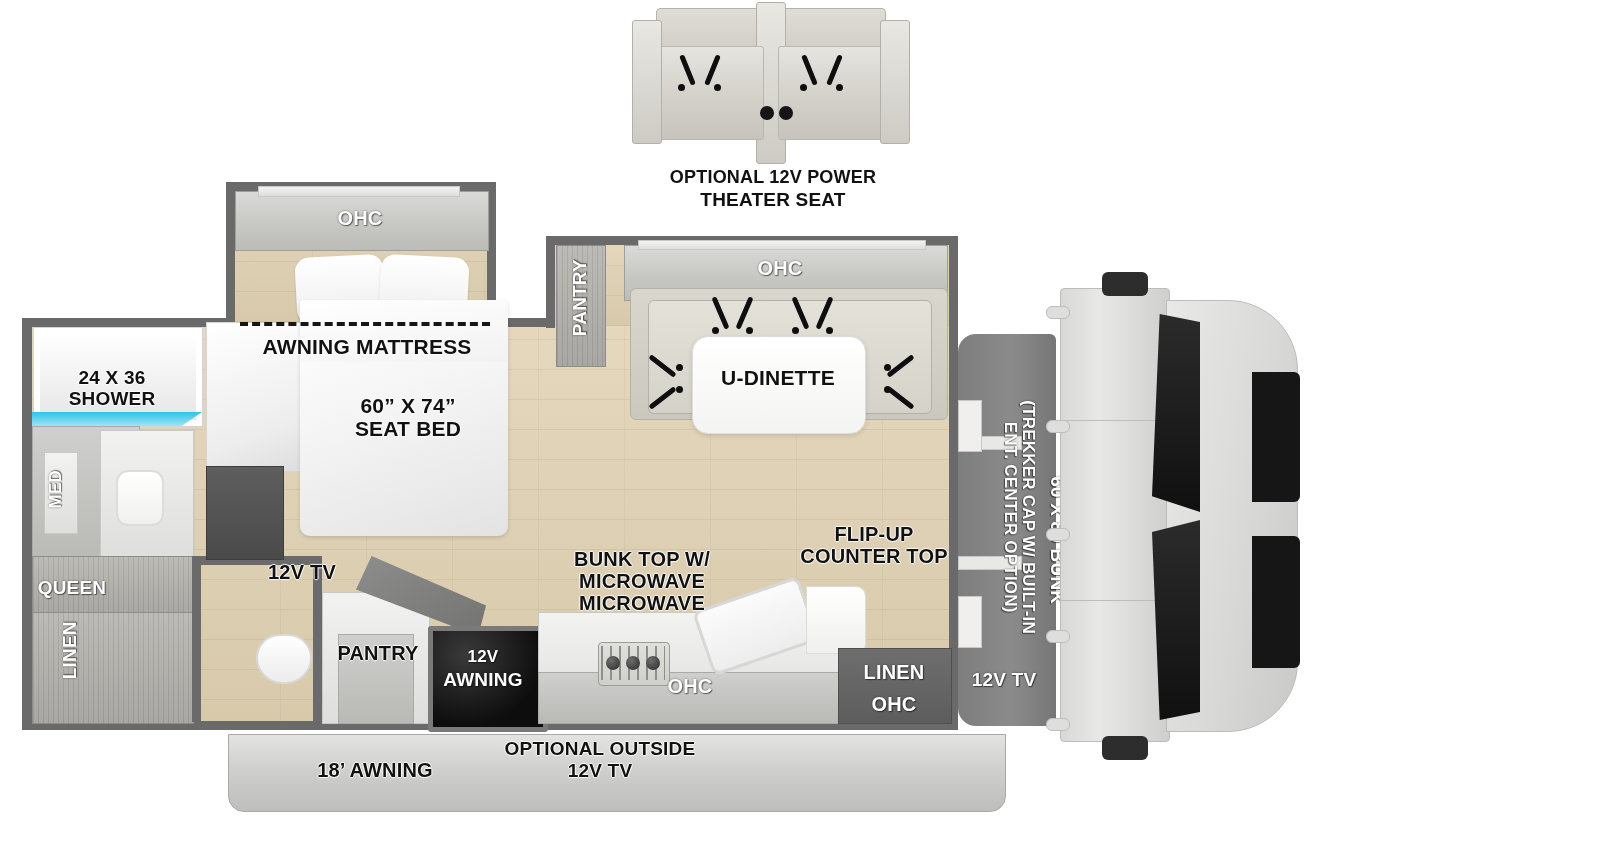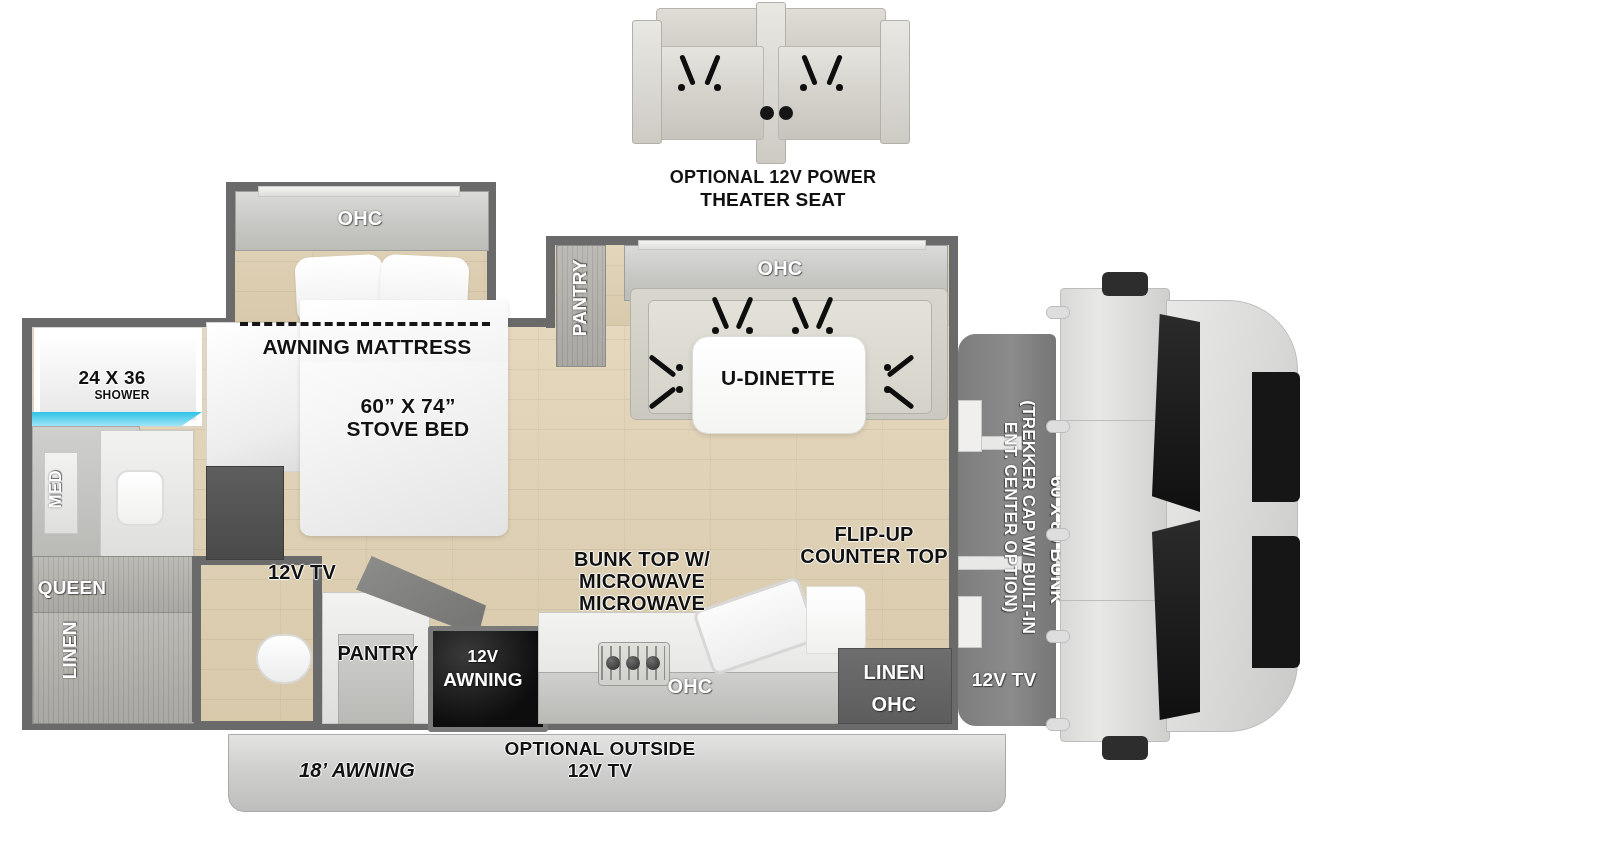--- a/index.html
+++ b/index.html
@@ -290,21 +290,21 @@
 
   <div class="wall" style="left:22px;  top:318px; width:10px; height:412px;"></div>
 
   <div class="wall" style="left:22px;  top:721px; width:935px; height:9px;"></div>
 
   <div class="wall" style="left:949px; top:318px; width:9px;  height:412px;"></div>
 
   <div class="shower-pan" style="left:34px; top:328px; width:156px; height:86px;"></div>
   <div class="shower-lip" style="left:32px; top:412px; width:170px; height:14px; clip-path: polygon(0 0, 100% 0, 88% 100%, 0 100%);"></div>
   <div class="lbl lbl-k" style="left:34px; top:368px; width:156px; font-size:19px;">24 X 36</div>
-  <div class="lbl lbl-k" style="left:44px; top:389px; width:156px; font-size:12px;">SHOWER</div>
+  <div class="lbl lbl-k" style="left:34px; top:389px; width:156px; font-size:19px;">SHOWER</div>
 
   <div class="panel-d" style="left:32px; top:426px; width:106px; height:134px;"></div>
   <div class="panel" style="left:44px; top:452px; width:32px; height:80px;"></div>
   <div class="lbl lbl-w rot-ccw" style="left:22px; top:480px; width:68px; font-size:17px;">MED</div>
 
   <div class="panel" style="left:100px; top:430px; width:92px; height:128px;"></div>
   <div class="lav" style="left:116px; top:470px; width:44px; height:52px;"></div>
 
   <div class="wood-cab" style="left:32px; top:556px; width:160px; height:58px;"></div>
   <div class="wood-cab" style="left:32px; top:612px; width:160px; height:110px;"></div>
@@ -330,21 +330,21 @@
         background:linear-gradient(180deg,#5e5e5e 0%, #4a4a4a 100%); border-color:#3d3d3d;"></div>
 
   <div class="bed-duvet" style="left:300px; top:300px; width:208px; height:236px;"></div>
   <div class="abs" style="left:300px; top:300px; width:208px; height:62px;
         background:linear-gradient(170deg,#ffffff 0%, #f2f2f2 100%); border-radius:4px;"></div>
 
   <div class="dash-line" style="left:240px; top:322px; width:250px;"></div>
 
   <div class="lbl lbl-k" style="left:252px; top:336px; width:230px; font-size:21px;">AWNING MATTRESS</div>
   <div class="lbl lbl-k" style="left:318px; top:395px; width:180px; font-size:21px;">60” X 74”</div>
-  <div class="lbl lbl-k" style="left:318px; top:418px; width:180px; font-size:21px;">STOVE BED</div>
+  <div class="lbl lbl-k" style="left:318px; top:418px; width:180px; font-size:21px;">SEAT BED</div>
 
   <div class="lbl lbl-k" style="left:232px; top:562px; width:140px; font-size:20px;">12V TV</div>
 
   <div class="wood-cab" style="left:556px; top:245px; width:48px; height:120px;"></div>
   <div class="lbl lbl-w rot-ccw" style="left:544px; top:290px; width:72px; font-size:19px;">PANTRY</div>
 
   <div class="ohc-box" style="left:624px; top:245px; width:322px; height:54px;"></div>
   <div class="panel" style="left:638px; top:240px; width:286px; height:8px;"></div>
   <div class="lbl lbl-w" style="left:720px; top:258px; width:120px; font-size:20px;">OHC</div>
 
@@ -439,17 +439,17 @@
         clip-path: polygon(16% 0, 100% 4%, 100% 100%, 0 92%);"></div>
   <div class="window-black" style="left:1152px; top:520px; width:48px; height:200px;
         clip-path: polygon(0 6%, 100% 0, 100% 96%, 16% 100%);"></div>
   <div class="abs" style="left:1252px; top:372px; width:48px; height:130px; background:#161616; border-radius:0 6px 6px 0;"></div>
   <div class="abs" style="left:1252px; top:536px; width:48px; height:132px; background:#161616; border-radius:0 6px 6px 0;"></div>
 
   <div class="mirror" style="left:1102px; top:272px; width:46px; height:24px;"></div>
   <div class="mirror" style="left:1102px; top:736px; width:46px; height:24px;"></div>
 
   <div id="awning" style="left:228px; top:734px; width:776px; height:76px;"></div>
-  <div class="lbl lbl-k" style="left:232px; top:760px; width:250px; font-size:20px;font-style:italic;">18’ AWNING</div>
+  <div class="lbl lbl-k" style="left:250px; top:760px; width:250px; font-size:20px;">18’ AWNING</div>
   <div class="lbl lbl-k" style="left:480px; top:739px; width:240px; font-size:19px;">OPTIONAL OUTSIDE</div>
   <div class="lbl lbl-k" style="left:480px; top:761px; width:240px; font-size:19px;">12V TV</div>
 
 </div>
 
 </body></html>

